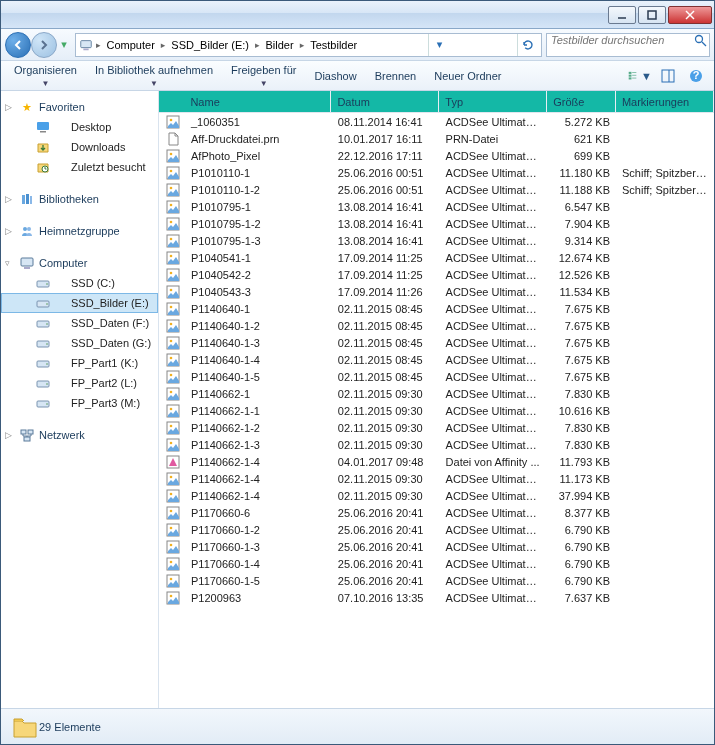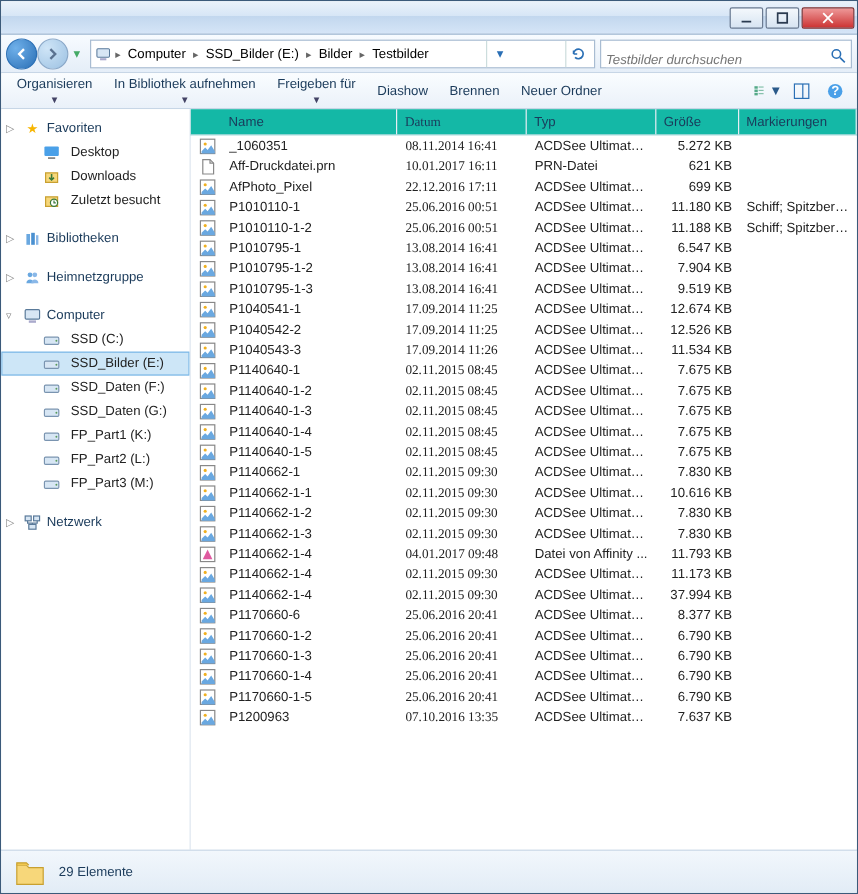--- a/index.html
+++ b/index.html
@@ -12,50 +12,50 @@
 .tbtn svg { width: 10px; height: 10px; }
 .navrow { height: 32px; background: linear-gradient(#f7fbff,#e5eef8); display: flex; align-items: center; padding: 2px 4px; gap: 4px; border-bottom: 1px solid #c7d6e6; }
 .navarrows { display: flex; align-items: center; }
 .navbtn { width: 26px; height: 26px; border-radius: 50%; background: radial-gradient(circle at 30% 30%, #6fb0ea, #2a6fb5); border: 1px solid #2a6fb5; display: flex; align-items: center; justify-content: center; color: #fff; cursor: pointer; }
 .navbtn.fwd { background: radial-gradient(circle at 30% 30%, #cfe5f7,#9cc1e2); border-color:#8aa8c8; color:#5a7290; }
 .navdrop { width: 14px; height: 26px; display: flex; align-items: center; justify-content: center; color: #4a6; cursor:pointer; }
 .breadcrumb { flex: 1; height: 24px; border: 1px solid #a8bcd2; background: #fff; display: flex; align-items: center; padding: 0 2px; gap: 2px; }
 .crumb { display: flex; align-items: center; padding: 0 4px; height: 22px; cursor: pointer; }
 .crumbsep { color: #666; font-size: 9px; }
 .refresh { width: 22px; height: 22px; border-left: 1px solid #cdd; display:flex; align-items:center; justify-content:center; color:#2a6fb5; cursor:pointer; margin-left:auto; }
-.searchbox { width: 210px; height: 24px; border: 1px solid #a8bcd2; background: #fff; display: flex; align-items: flex-end; padding: 0 4px; }
+.searchbox { width: 164px; height: 24px; border: 1px solid #a8bcd2; background: #fff; display: flex; align-items: flex-start; padding: 0 4px; }
 .searchbox input { border: none; outline: none; flex: 1; font-style: italic; color: #777; font-size: 11px; }
 .searchbox .sicon { color: #2a6fb5; }
 .toolbar { height: 30px; background: linear-gradient(#fafdff,#eaf1f9); border-bottom: 1px solid #c7d6e6; display: flex; align-items: center; padding: 0 6px; gap: 4px; }
 .toolitem { padding: 3px 7px; border-radius: 2px; cursor: pointer; color: #1a3a5a; display: flex; align-items: center; gap: 3px; flex-direction: column; }
 .toolitem .dd { font-size: 8px; color: #446; }
 .toolspacer { flex: 1; }
 .toolicon { width: 24px; height: 22px; display:flex; align-items:center; justify-content:center; cursor:pointer; color:#2a5a8a; border-radius:2px; }
 .body { flex: 1; display: flex; min-height: 0; }
 .navpane { width: 158px; background: #fff; border-right: 1px solid #d9e3ee; overflow-y: auto; padding: 6px 0; }
 .navgroup { margin-bottom: 12px; }
 .navhead { display: flex; align-items: center; gap: 4px; padding: 2px 6px 2px 18px; color: #1a3a5a; cursor: pointer; position: relative; }
 .navhead .exp { position:absolute; left:4px; color:#888; font-size:9px; }
-.navitem { display: flex; align-items: center; gap: 8px; padding: 2px 6px 2px 34px; cursor: pointer; color: #222; }
+.navitem { display: flex; align-items: center; gap: 20px; padding: 2px 6px 2px 34px; cursor: pointer; color: #222; }
 .navitem.selected { background: #cde6f7; border: 1px solid #7cb8e6; padding: 1px 5px 1px 33px; }
 .nicon { width: 16px; height: 16px; display: inline-flex; align-items: center; justify-content: center; flex-shrink:0; }
 .filearea { flex: 1; display: flex; flex-direction: column; min-width: 0; }
 .colheaders { height: 22px; border-bottom: 1px solid #e0e6ee; display: flex; align-items: center; background: #14b8a6; }
 .colh { padding: 0 6px; color: #1a3a5a; border-right: 1px solid #e8edf4; height: 100%; display: flex; align-items: center; cursor: pointer; }
 .filelist { flex: 1; overflow-y: auto; background: #fff; }
 .frow { display: flex; align-items: center; height: 17px; padding: 0; cursor: pointer; }
 .fcell { padding: 0 6px; overflow: hidden; white-space: nowrap; text-overflow: ellipsis; color: #222; }
 .fcell.size { text-align: right; }
 .ficon { width: 16px; height: 16px; margin: 0 4px 0 6px; display:inline-flex; align-items:center; justify-content:center; flex-shrink:0; }
 .c-name { width: 150px; display:flex; align-items:center; }
-.c-date { width: 110px; font-family: Liberation Serif, serif; }
+.c-date { width: 110px; }
 .c-type { width: 110px; }
 .c-size { width: 70px; }
 .c-tags { width: 100px; }
-.statusbar { height: 36px; background: linear-gradient(#f2f7fc,#e2ecf6); border-top: 1px solid #c7d6e6; display: flex; align-items: center; padding: 0 10px; gap: 10px; color: #1a3a5a; }
+.statusbar { height: 36px; background: linear-gradient(#f2f7fc,#e2ecf6); border-top: 1px solid #c7d6e6; display: flex; align-items: center; padding: 0 10px; color: #1a3a5a; }
 .statusbar .ficon-big { width: 28px; height: 28px; }
 .star { color:#f7b500; }
 .blue { color:#2a6fb5; }
 </style>
 </head>
 <body>
 
 <div class="window">
 
   <div class="titlebar">
@@ -434,21 +434,21 @@
             <span class="ficon">
               <svg width="14" height="14" viewBox="0 0 14 14">
                 <rect x="1" y="1" width="12" height="12" fill="#fff" stroke="#888"></rect>
                 <circle cx="5" cy="5" r="1.3" fill="#f0b020"></circle>
                 <path d="M2 11l3-3 2 2 3-4 3 5v2H2z" fill="#6aa8e0"></path>
               </svg>
             </span>
             <span class="fcell c-name">P1010795-1-3</span>
             <span class="fcell c-date">13.08.2014 16:41</span>
             <span class="fcell c-type">ACDSee Ultimate ...</span>
-            <span class="fcell c-size size">9.519 KB</span>
+            <span class="fcell c-size size">9.314 KB</span>
             <span class="fcell c-tags"></span>
           </div>
           <div class="frow">
             <span class="ficon">
               <svg width="14" height="14" viewBox="0 0 14 14">
                 <rect x="1" y="1" width="12" height="12" fill="#fff" stroke="#888"></rect>
                 <circle cx="5" cy="5" r="1.3" fill="#f0b020"></circle>
                 <path d="M2 11l3-3 2 2 3-4 3 5v2H2z" fill="#6aa8e0"></path>
               </svg>
             </span>

